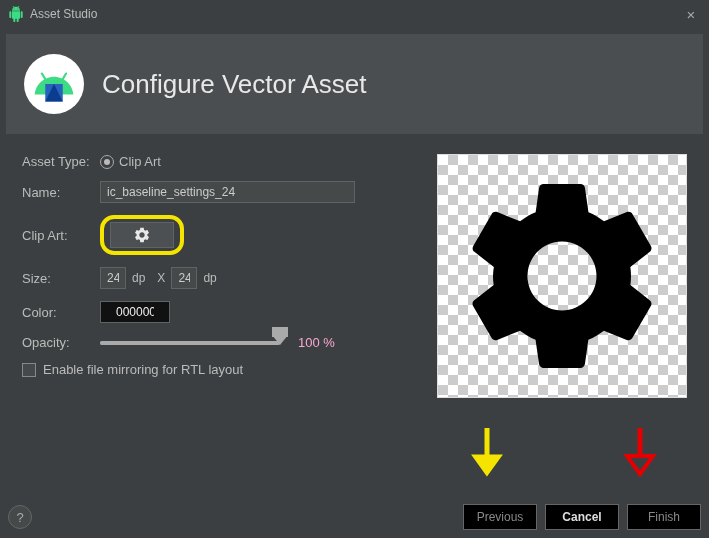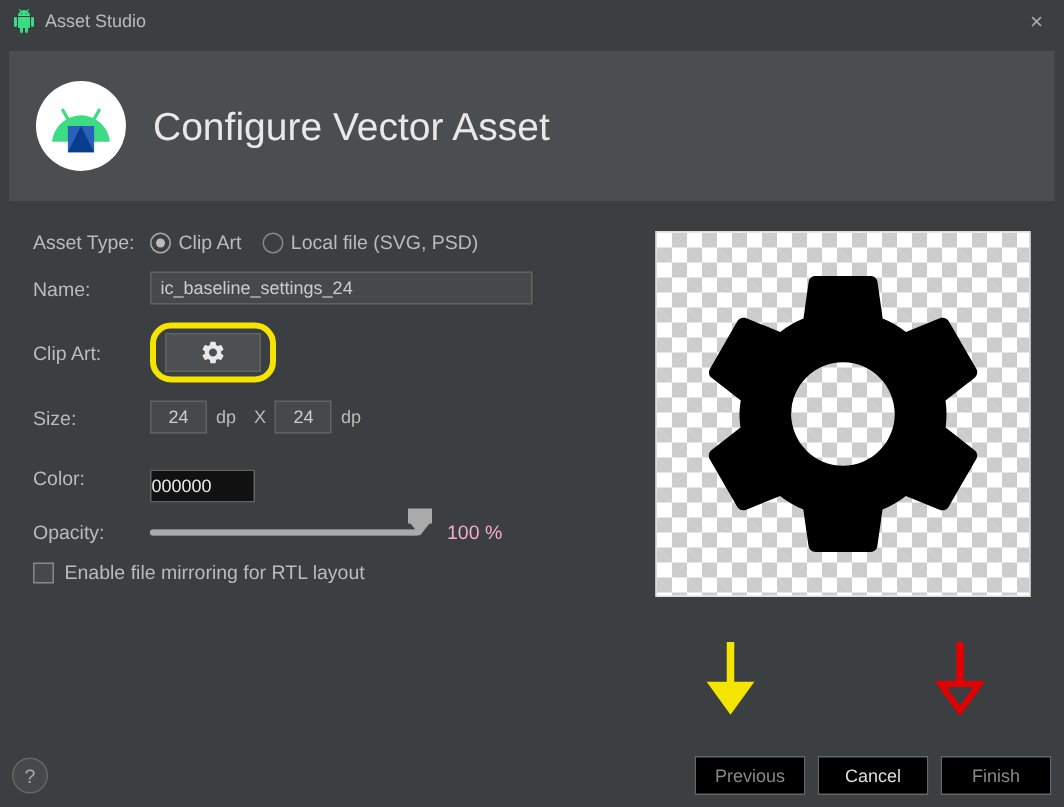--- a/index.html
+++ b/index.html
@@ -82,25 +82,25 @@
     border: 1px solid #5e6364;
     display: flex; align-items: center; justify-content: center;
     cursor: pointer;
   }
   .clipart-highlight {
     border: 4px solid #f5e400;
     border-radius: 14px;
     padding: 3px 6px;
     display: inline-flex;
   }
-  .size-input { width: 38px; text-align: center; }
+  .size-input { width: 26px; text-align: right; }
   .unit { margin: 0 6px; color: #bbb; font-size: 12px; }
   .color-input {
     width: 70px; background: #111; border: 1px solid #5e6364;
-    color: #eee; padding: 3px 0; font-size: 12px; margin-top: 12px;
+    color: #eee; padding: 3px 15px; font-size: 12px;
   }
   .slider-row { display: flex; align-items: center; }
   .slider {
     flex: 0 0 180px; height: 4px; background: #888; position: relative; margin-right: 18px;
     border-radius: 2px;
   }
   .slider .fill { position: absolute; left: 0; top: 0; bottom: 0; width: 100%; background: #aaa; border-radius: 2px; }
   .slider .thumb {
     position: absolute; right: -8px; top: -6px;
     width: 0; height: 0;
@@ -158,21 +158,21 @@
     min-width: 74px; height: 26px;
     border: 1px solid #666;
     background: #000000;
     color: #888;
     font-size: 12px;
     margin-left: 8px;
     display: flex; align-items: center; justify-content: center;
     cursor: pointer;
   }
   .btn.primary { background: #365880; border-color: #4a79ab; color: #fff; font-weight: 600; }
-  .btn.enabled { color: #ddd; }
+  .btn.enabled { color: #ddd; font-weight: bold; }
 </style>
 </head>
 <body>
 
 <div class="titlebar">
   <svg class="android-icon" viewBox="0 0 24 24" fill="#3ddc84">
     <path d="M6 18c0 .55.45 1 1 1h1v3.5c0 .83.67 1.5 1.5 1.5s1.5-.67 1.5-1.5V19h2v3.5c0 .83.67 1.5 1.5 1.5s1.5-.67 1.5-1.5V19h1c.55 0 1-.45 1-1V8H6v10zM3.5 8C2.67 8 2 8.67 2 9.5v7c0 .83.67 1.5 1.5 1.5S5 17.33 5 16.5v-7C5 8.67 4.33 8 3.5 8zm17 0c-.83 0-1.5.67-1.5 1.5v7c0 .83.67 1.5 1.5 1.5s1.5-.67 1.5-1.5v-7c0-.83-.67-1.5-1.5-1.5zm-4.97-5.84l1.3-1.3c.2-.2.2-.51 0-.71-.2-.2-.51-.2-.71 0l-1.48 1.48C13.85 1.23 12.95 1 12 1c-.96 0-1.86.23-2.66.63L7.85.15c-.2-.2-.51-.2-.71 0-.2.2-.2.51 0 .71l1.31 1.31C6.97 3.26 6 5.01 6 7h12c0-1.99-.97-3.75-2.47-4.84zM10 5H9V4h1v1zm5 0h-1V4h1v1z"></path>
   </svg>
   <span class="title">Asset Studio</span>
   <span class="close">×</span>
@@ -192,24 +192,20 @@
 <div class="content">
   <div class="form">
 
     <div class="row">
       <span class="label">Asset Type:</span>
       <span class="radio selected">
         <span class="circle">
             <span class="dot"></span>
           </span>
         <span>Clip Art</span>
-      </span>
-      <span class="radio">
-        <span class="circle"></span>
-        <span>Local file (SVG, PSD)</span>
       </span>
     </div>
 
     <div class="row">
       <span class="label">Name:</span>
       <input type="text" class="field name-input" value="ic_baseline_settings_24" style="">
     </div>
 
     <div class="row">
       <span class="label">Clip Art:</span>

